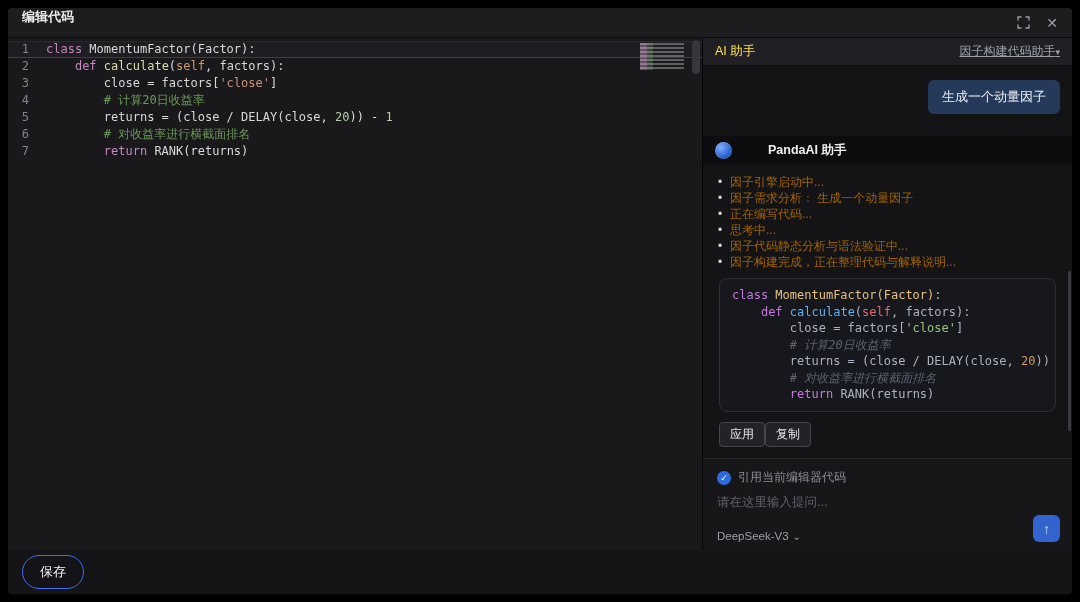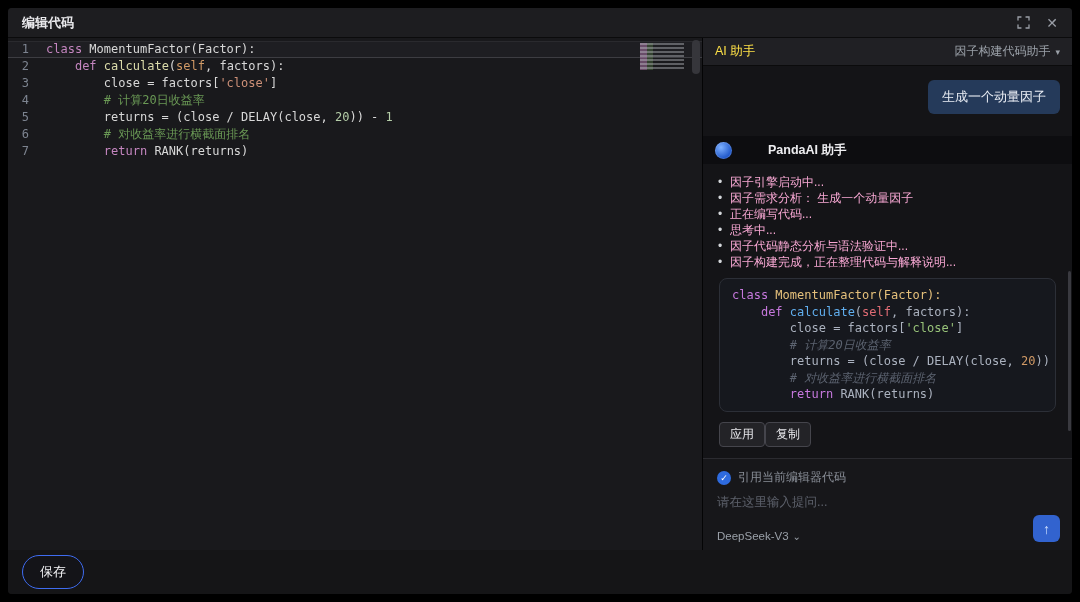--- a/index.html
+++ b/index.html
@@ -1,21 +1,21 @@
 <!DOCTYPE html>
 <html><head>
 <meta charset="utf-8">
 <style>
   * { box-sizing: border-box; margin: 0; padding: 0; }
   html,body { width:1080px; height:602px; background:#000; font-family:"Liberation Sans", sans-serif; }
   .screen { position:relative; width:1080px; height:602px; background:#000; overflow:hidden; }
   .window { position:absolute; left:8px; top:8px; width:1064px; height:586px; background:#151517; border-radius:4px; display:flex; flex-direction:column; overflow:hidden; }
 
   
-  .titlebar { height:30px; flex:none; background:#1d1d20; border-bottom:1px solid #0b0b0c; display:flex; align-items:center; padding:0 14px; }
+  .titlebar { height:30px; flex:none; background:#1d1d20; border-bottom:1px solid #0b0b0c; display:flex; padding:0 14px; }
   .wtitle { font-size:13px; font-weight:bold; color:#e9e9ec; }
   .tb-right { margin-left:auto; display:flex; align-items:center; gap:16px; }
   .tb-icon { color:#9a9ea6; cursor:pointer; display:flex; align-items:center; }
   .close-glyph { font-size:14px; line-height:14px; color:#9a9ea6; }
 
   
   .main { flex:1; min-height:0; display:flex; }
 
   
   .editor { flex:1; position:relative; background:#19191c; padding-top:3px; overflow:hidden; }
@@ -29,32 +29,32 @@
     background-image:
       repeating-linear-gradient(180deg, rgba(205,208,214,0.38) 0 2px, rgba(0,0,0,0) 2px 4px),
       linear-gradient(90deg, rgba(197,134,192,0.45) 0 7px, rgba(106,153,85,0.30) 7px 13px, rgba(0,0,0,0) 13px);
   }
   .editor-scrollbar { position:absolute; top:2px; right:2px; width:8px; height:34px; background:#36363b; border-radius:4px; }
 
   
   .panel { width:370px; flex:none; background:#141417; border-left:1px solid #040405; display:flex; flex-direction:column; min-height:0; }
   .panel-header { height:28px; flex:none; background:#202024; border-bottom:1px solid #0b0b0c; display:flex; align-items:center; padding:0 12px; }
   .panel-title { font-size:12.5px; color:#fde047; }
-  .agent-select { margin-left:auto; display:flex; align-items:center; gap:5px; font-size:12px; color:#9aa0a8; cursor:pointer; }
+  .agent-select { margin-left:auto; display:flex; align-items:center; font-size:12px; color:#9aa0a8; cursor:pointer;text-decoration:underline; }
   .agent-caret { font-size:9px; color:#9aa0a8; }
 
   .chat { flex:1; min-height:0; overflow:hidden; position:relative; display:flex; flex-direction:column; }
   .user-row { display:flex; justify-content:flex-end; padding:14px 12px 0; flex:none; }
   .user-bubble { background:#253a5a; color:#eaeef5; font-size:13px; padding:8px 14px; border-radius:6px; }
   .bot-bar { margin-top:22px; flex:none; background:#0d0d10; height:28px; display:flex; align-items:center; gap:8px; padding:0 12px; }
   .bot-logo { width:17px; height:17px; border-radius:50%; flex:none;
     background: radial-gradient(circle at 35% 32%, #7db0ff, #1f57c9 70%); box-shadow: inset 0 0 0 1px rgba(255,255,255,0.15); }
   .bot-name { font-size:12.5px; font-weight:bold; color:#ededf0;padding-left:28px; }
   .steps { list-style:none; margin:10px 0 0; padding:0 14px; flex:none; }
-  .steps li { position:relative; padding-left:13px; font-size:12px; color:#f9a8d4; line-height:16px; }
+  .steps li { position:relative; padding-left:13px; font-size:12px; color:#a16207; line-height:16px; }
   .steps li::before { content:"\2022"; position:absolute; left:1px; color:#d4d7db; }
   .chat-code { margin:8px 16px 0; flex:none; background:#16181e; border:1px solid #2c2f37; border-radius:8px; padding:8px 12px;
     font-family:"DejaVu Sans Mono", monospace; font-size:12px; overflow:hidden; }
   .cline { white-space:pre; line-height:16.5px; color:#abb2bf; }
   .ck-kw{color:#c678dd} .ck-cls{color:#e5c07b} .ck-fn{color:#61afef} .ck-str{color:#98c379}
   .ck-com{color:#5c6370; font-style:italic} .ck-num{color:#d19a66} .ck-pl{color:#abb2bf} .ck-slf{color:#e06c75}
   .actions { display:flex; margin:10px 16px 0; flex:none; }
   .action-btn { background:#232327; border:1px solid #45454c; border-radius:4px; color:#e8e8ec; font-size:12px; padding:3px 10px; cursor:pointer; font-family:"Liberation Sans", sans-serif; }
   .explanation { margin:10px 16px 0; font-size:12.5px; color:#c4c7cc; line-height:17px; height:10px; overflow:hidden; flex:none; }
   .chat-scrollbar { position:absolute; right:1px; top:205px; width:3px; height:160px; background:#3a3a40; border-radius:2px; }

